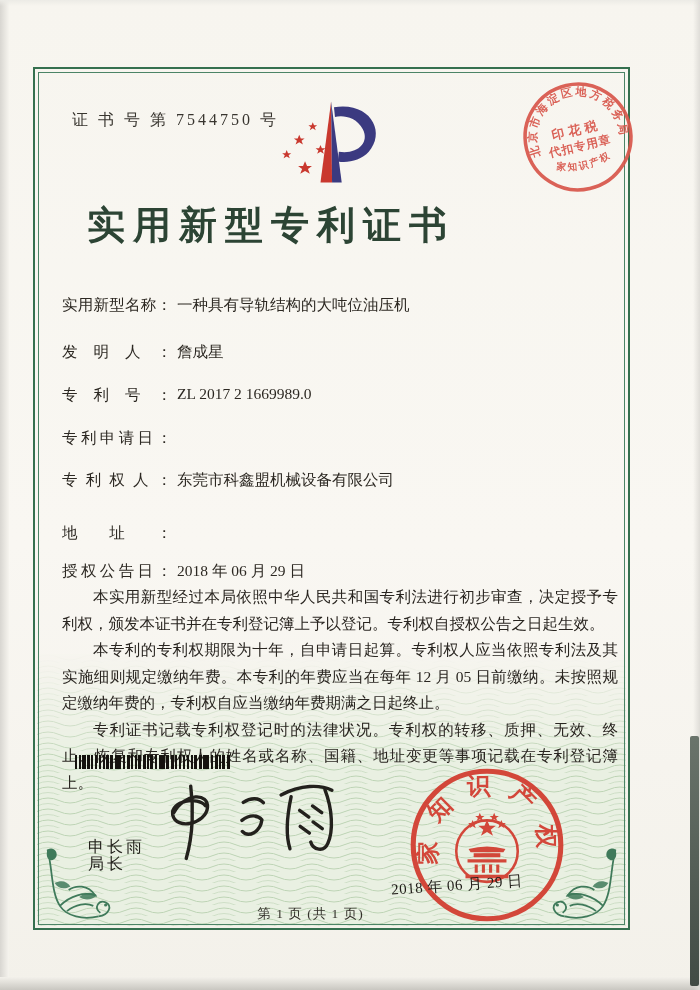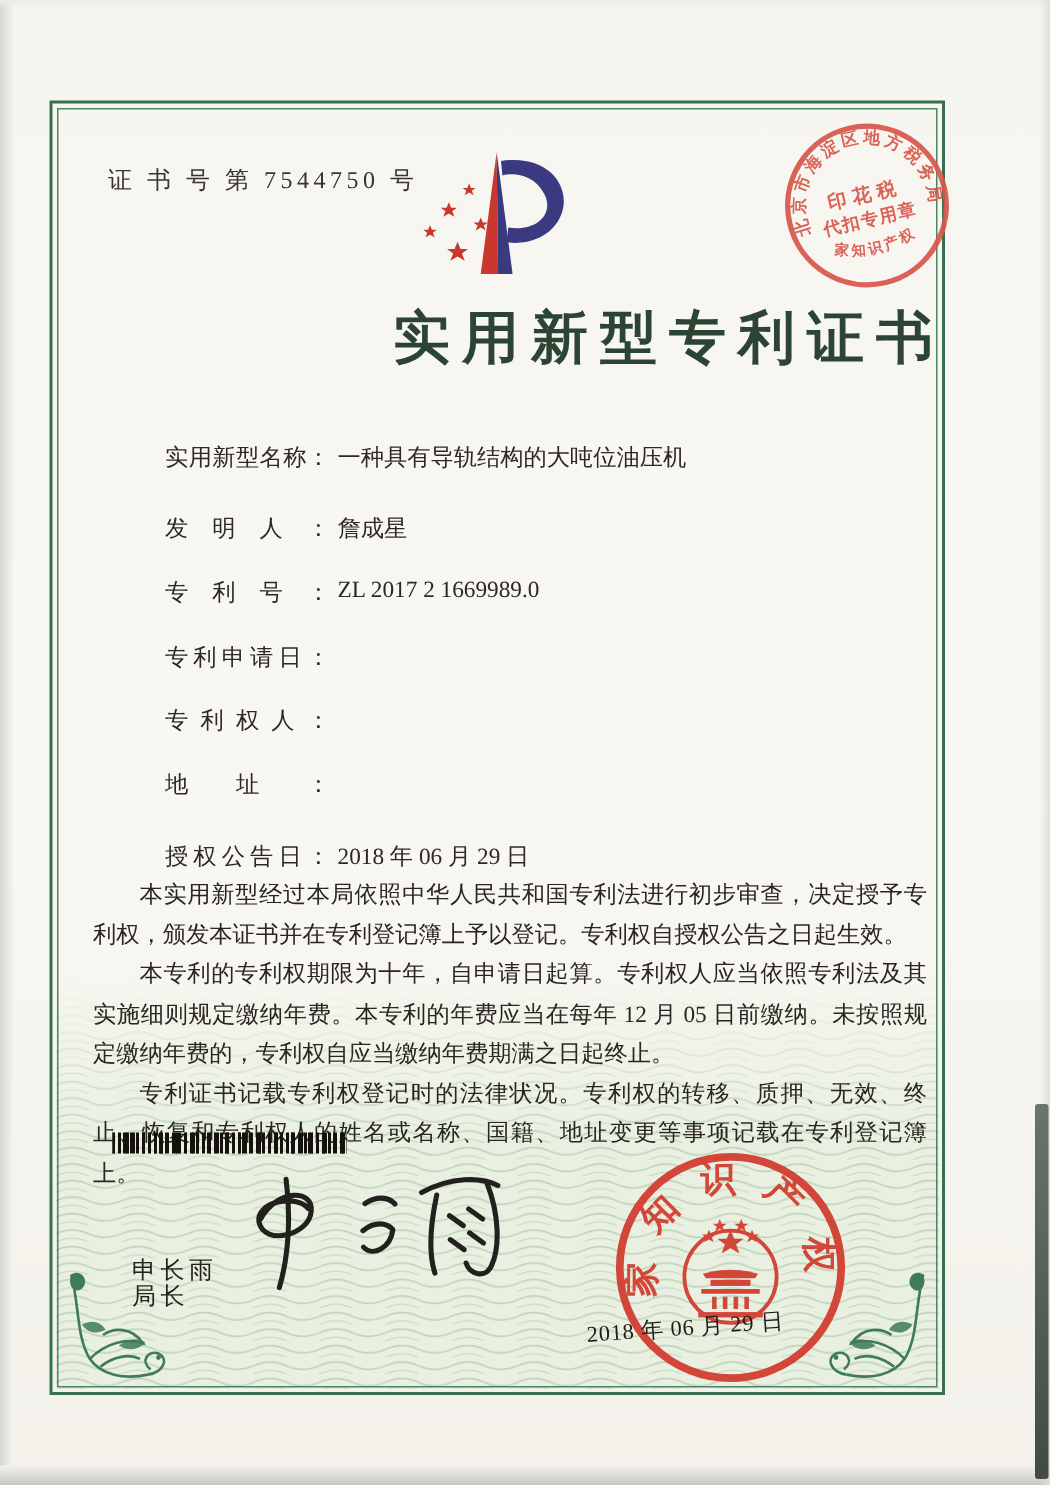--- a/index.html
+++ b/index.html
@@ -25,25 +25,25 @@
   .frame { left:33px; top:67px; width:597px; height:863px; border:2.5px solid #35704f; z-index:3; pointer-events:none; }
   .frame-inner { position:absolute; inset:3px; border:1px solid #4b8466; }
 
   
   .waves { left:37px; top:652px; width:589px; height:274px; z-index:1;
     -webkit-mask-image:linear-gradient(to bottom,transparent 0,#000 110px);
             mask-image:linear-gradient(to bottom,transparent 0,#000 110px); }
 
   .certno { left:72px; top:110px; font-size:16px; letter-spacing:3px; color:#38352f; z-index:2; }
   .logo   { left:278px; top:96px; width:112px; height:96px; z-index:2; }
-  .title  { left:33px; top:200px; width:597px; text-align:right; padding-left:16px;
+  .title  { left:33px; top:200px; width:597px; text-align:left; padding-left:54px;
             font-size:38px; font-weight:bold; letter-spacing:8px; color:#2c4434; z-index:2; }
 
   .fields { left:62px; top:295px; width:556px; font-size:15.5px; color:#2c2822; z-index:2; }
-  .frow { position:absolute; left:0; display:flex; width:556px;margin-left:48px; }
+  .frow { position:absolute; left:0; display:flex; width:556px; }
   .lbl { flex:0 0 110px; text-align:justify; text-align-last:justify; }
   .val { margin-left:5px; flex:1; }
   .val-narrow { max-width:452px; }
   .pair2 { position:absolute; left:313px; top:0; display:flex; }
   .pair2 .val { white-space:nowrap; }
 
   .paras { left:62px; top:584px; width:556px; font-size:15.5px; line-height:26.5px;
            text-align:justify; color:#292520; z-index:2; }
   .paras p { text-indent:2em; }
 
@@ -161,22 +161,23 @@
     </div>
     <div class="frow" style="top:90px">
       <span class="lbl">专利号：</span>
       <span class="val">ZL 2017 2 1669989.0</span>
     </div>
     <div class="frow" style="top:133px">
       <span class="lbl">专利申请日：</span>
     </div>
     <div class="frow" style="top:175px">
       <span class="lbl">专利权人：</span>
-    </div>
-    <div class="frow" style="top:218px">
+      <span class="val">东莞市科鑫盟机械设备有限公司</span>
+    </div>
+    <div class="frow" style="top:228px">
       <span class="lbl">地址：</span>
     </div>
     <div class="frow" style="top:266px">
       <span class="lbl">授权公告日：</span>
       <span class="val">2018 年 06 月 29 日</span>
     </div>
   </div>
 
   <div class="abs paras">
     <p>本实用新型经过本局依照中华人民共和国专利法进行初步审查，决定授予专利权，颁发本证书并在专利登记簿上予以登记。专利权自授权公告之日起生效。</p>
@@ -222,20 +223,21 @@
         <rect x="-13" y="-4" width="26" height="4"></rect>
         <path d="M-19,2 h38 v3 h-38 z"></path>
         <path d="M-12,7 h3 v8 h-3 z M-5,7 h3 v8 h-3 z M2,7 h3 v8 h-3 z M9,7 h3 v8 h-3 z"></path>
         <rect x="-21" y="17" width="42" height="3.5"></rect>
       </g>
     </g>
   </svg>
 
   <div class="abs seal-date">2018 年 06 月 29 日</div>
 
+  <div class="abs pageno">第 1 页 (共 1 页)</div>
 
   <div class="abs edge-left"></div>
   <div class="abs edge-top"></div>
   <div class="abs edge-bottom"></div>
   <div class="abs edge-right"></div>
   <div class="abs edge-right-dark"></div>
 
 </div>
 
 </body></html>

